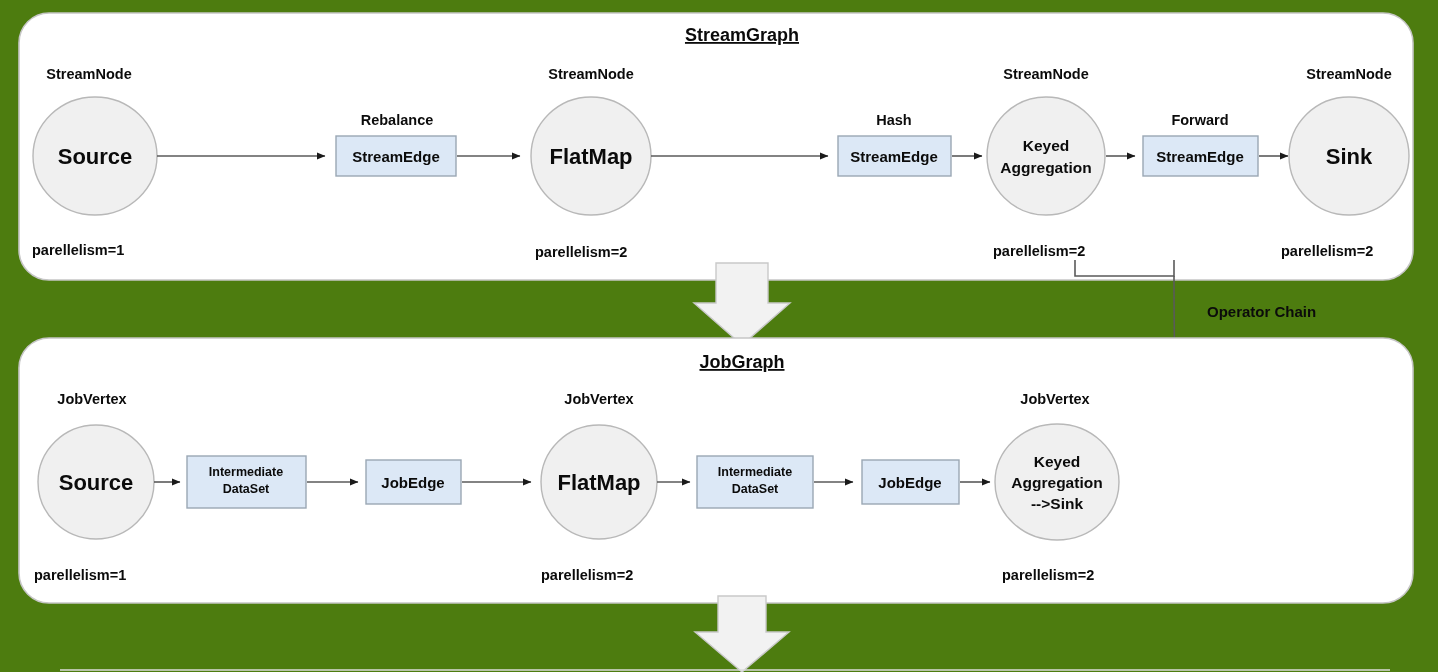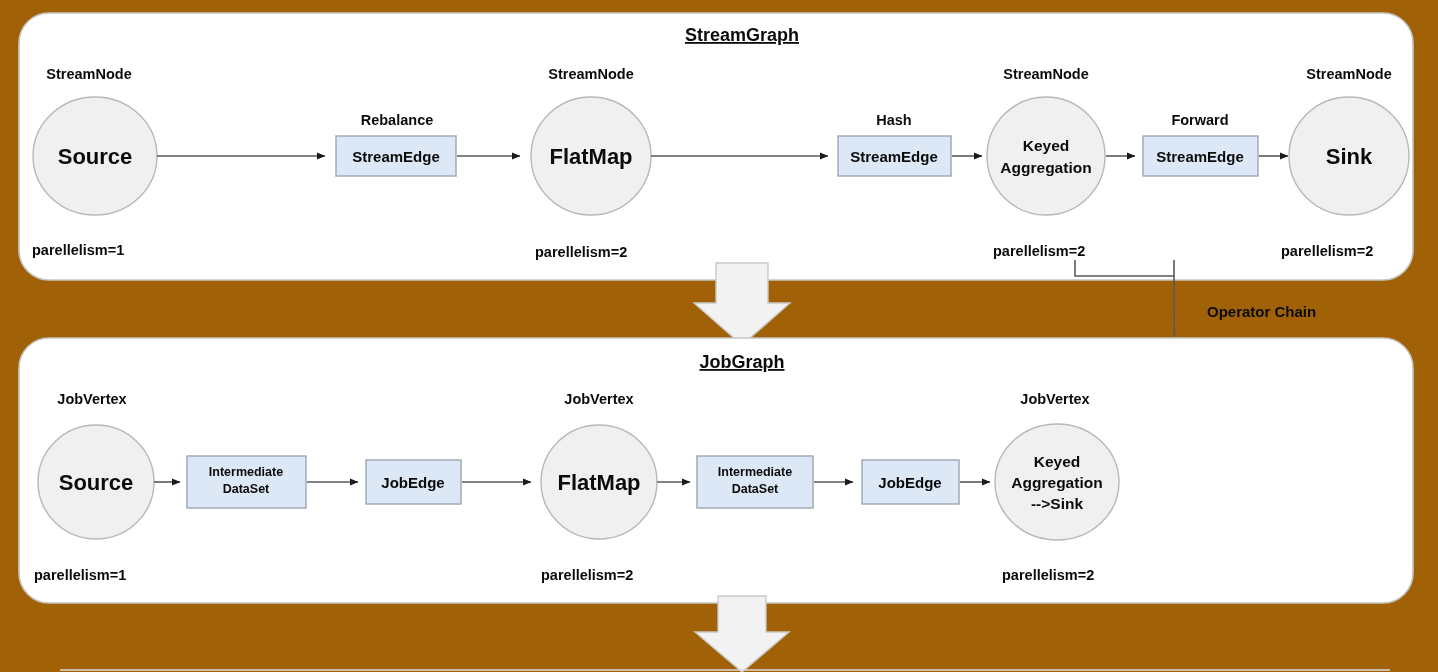--- a/index.html
+++ b/index.html
@@ -5,21 +5,21 @@
   html,body{margin:0;padding:0;background:#ffffff;}
   body{
     font-family:"Liberation Sans","DejaVu Sans",sans-serif;
     -webkit-font-smoothing:antialiased;
   }
   #stage{
     position:relative;
     width:1438px;
     height:672px;
     overflow:hidden;
-    background:#a16207;
+    background:#4d7c0f;
   }
   #svgroot{
     position:absolute;
     left:0;top:0;
     width:1438px;
     height:672px;
   }
   .panel{
     fill:#ffffff;
     stroke:#c6c6c6;

